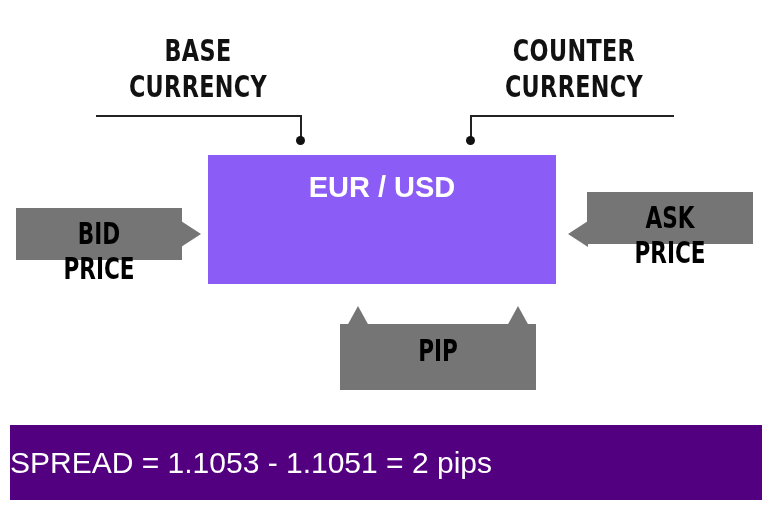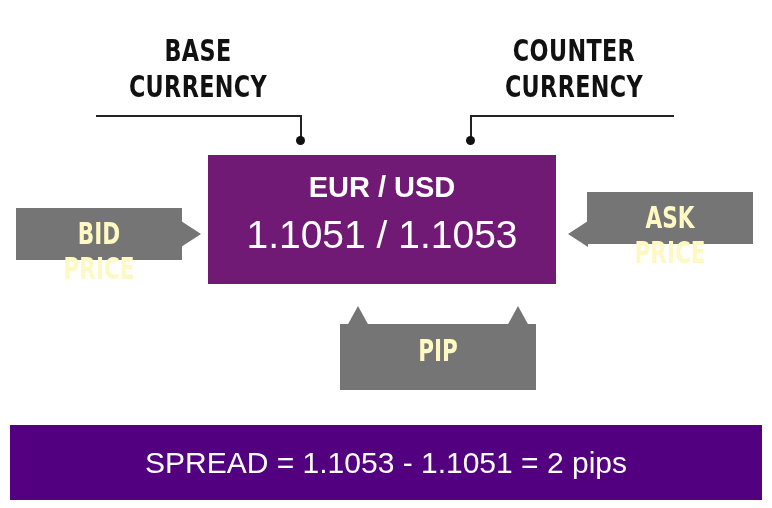--- a/index.html
+++ b/index.html
@@ -1,25 +1,25 @@
 <!DOCTYPE html>
 <html><head>
 <meta charset="utf-8">
 <style>
   html,body{margin:0;padding:0;background:#fff;}
   body{width:772px;height:508px;position:relative;overflow:hidden;font-family:"Liberation Sans",sans-serif;}
   .label-head{position:absolute;text-align:center;font-family:"DejaVu Sans",sans-serif;font-weight:bold;color:#111;font-size:31px;line-height:36px;transform:scaleX(0.72);letter-spacing:0.5px;}
   .line{position:absolute;background:#222;}
   .dot{position:absolute;width:9px;height:9px;border-radius:50%;background:#111;}
-  .main-box{position:absolute;left:208px;top:155px;width:348px;height:129px;background:#701a75;color:#fff;text-align:center;}
+  .main-box{position:absolute;left:208px;top:155px;width:348px;height:129px;background:#8b5cf6;color:#fff;text-align:center;}
   .pair{position:absolute;left:0;right:0;top:16px;font-weight:bold;font-size:29px;}
   .quote{position:absolute;left:0;right:0;top:58px;font-size:39px;}
-  .tag{position:absolute;background:#757575;color:#fef9c3;}
+  .tag{position:absolute;background:#757575;color:#000000;}
   .tag-text{position:absolute;left:0;right:0;text-align:center;font-family:"DejaVu Sans",sans-serif;font-weight:bold;font-size:30px;transform:scaleX(0.72);}
-  .spread{position:absolute;left:10px;top:425px;width:752px;height:75px;background:#52007f;color:#fff;text-align:center;font-size:30px;line-height:75px;}
+  .spread{position:absolute;left:10px;top:425px;width:752px;height:75px;background:#52007f;color:#fff;text-align:left;font-size:30px;line-height:75px;}
 </style>
 </head>
 <body>
 
 <div class="label-head" style="left:96px;top:32px;width:204px;">
   <div>BASE</div>
   <div>CURRENCY</div>
 </div>
 <div class="line" style="left:96px;top:115px;width:206px;height:2px;"></div>
 <div class="line" style="left:300px;top:115px;width:2px;height:24px;"></div>
@@ -28,21 +28,20 @@
 <div class="label-head" style="left:472px;top:32px;width:204px;">
   <div>COUNTER</div>
   <div>CURRENCY</div>
 </div>
 <div class="line" style="left:470px;top:115px;width:204px;height:2px;"></div>
 <div class="line" style="left:470px;top:115px;width:2px;height:24px;"></div>
 <div class="dot" style="left:466px;top:136px;"></div>
 
 <div class="main-box">
   <div class="pair">EUR / USD</div>
-  <div class="quote">1.1051 / 1.1053</div>
 </div>
 
 <div class="tag" style="left:16px;top:208px;width:166px;height:52px;">
   <div class="tag-text" style="top:8px;">BID PRICE</div>
 </div>
 <svg style="position:absolute;left:181px;top:221px;" width="22" height="26">
     <polygon points="0,0 20,13 0,26" fill="#757575"></polygon>
   </svg>
 
 <div class="tag" style="left:587px;top:192px;width:166px;height:52px;">

